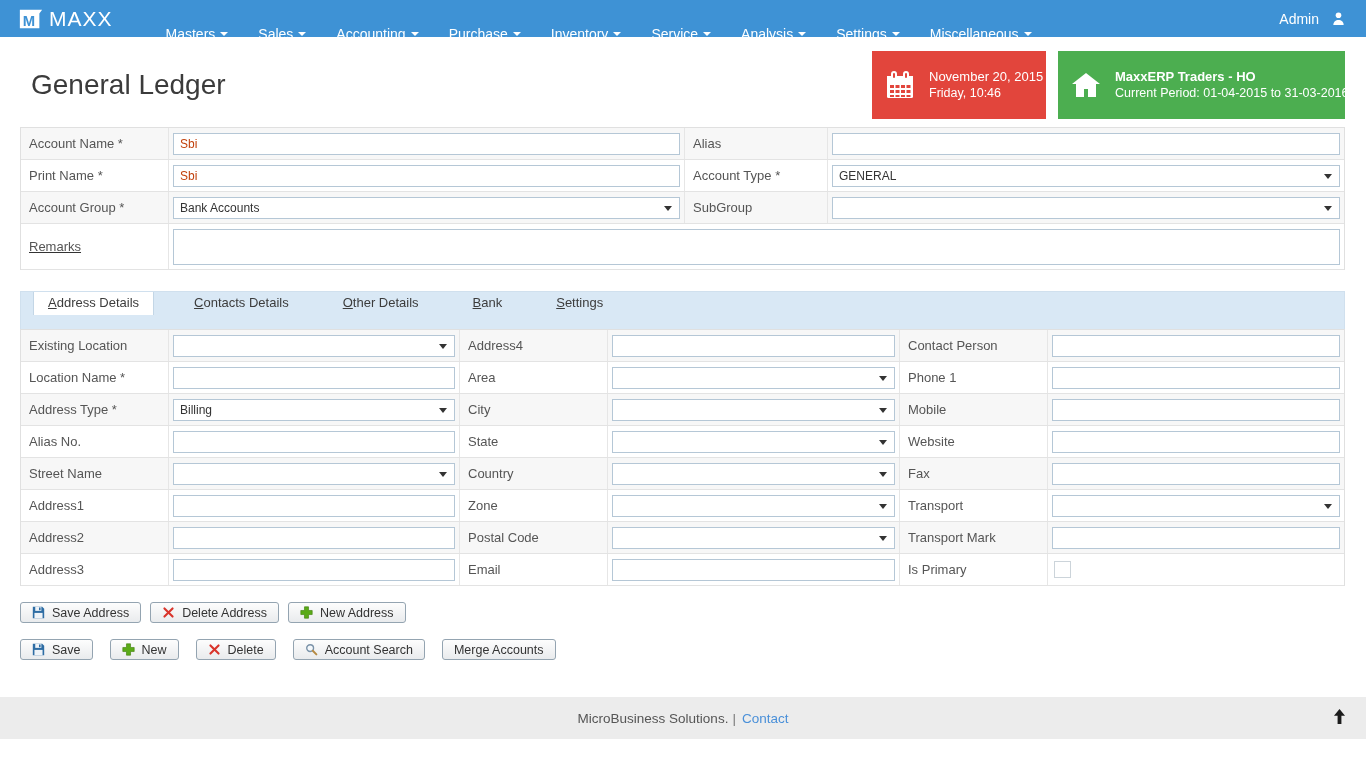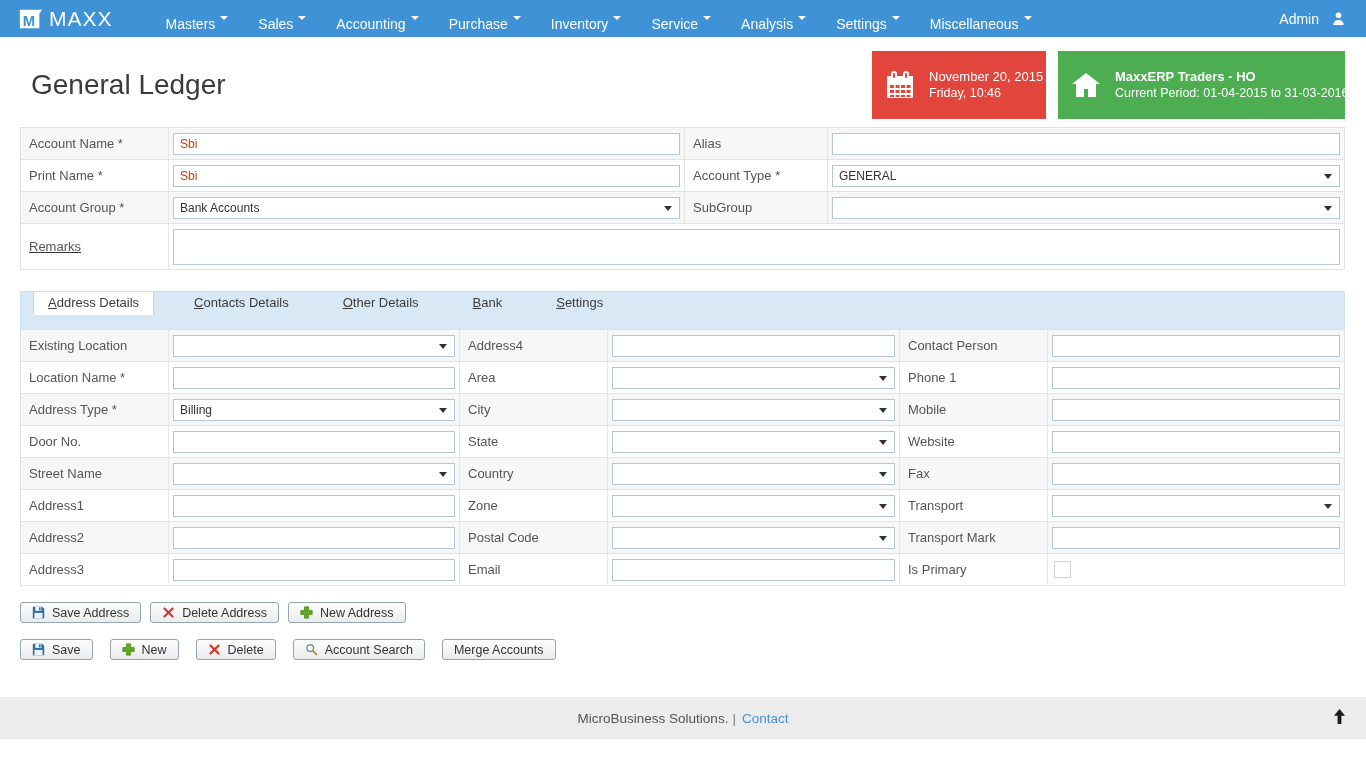--- a/index.html
+++ b/index.html
@@ -22,21 +22,21 @@
   }
   .brand { display: flex; align-items: center; }
   .brand-icon { width: 26px; height: 26px; display: inline-flex; }
   .brand-text { font-size: 21px; letter-spacing: 1px; margin-left: 5px; font-weight: 400; }
   .menu { display: flex; margin-left: 38px; }
   .nav-item {
     font-size: 14px;
     padding: 0 15px;
     height: 37px;
     display: flex;
-    align-items: flex-start;
+    align-items: center;
     cursor: pointer;
     white-space: nowrap;
     margin-top: 31px;
   }
   .caret {
     display: inline-block;
     margin-left: 5px;
     border-left: 4px solid transparent;
     border-right: 4px solid transparent;
     border-top: 4px solid #fff;
@@ -402,21 +402,21 @@
       <div class="cell lbl">City</div>
       <div class="cell fld">
           <div class="sel"></div>
         </div>
       <div class="cell lbl">Mobile</div>
       <div class="cell fld">
           <input class="txt" value="" style="">
         </div>
     </div>
     <div class="grow g2 even">
-      <div class="cell lbl">Door No.</div>
+      <div class="cell lbl">Alias No.</div>
       <div class="cell fld">
           <input class="txt" value="" style="">
         </div>
       <div class="cell lbl">State</div>
       <div class="cell fld">
           <div class="sel"></div>
         </div>
       <div class="cell lbl">Website</div>
       <div class="cell fld">
           <input class="txt" value="" style="">

